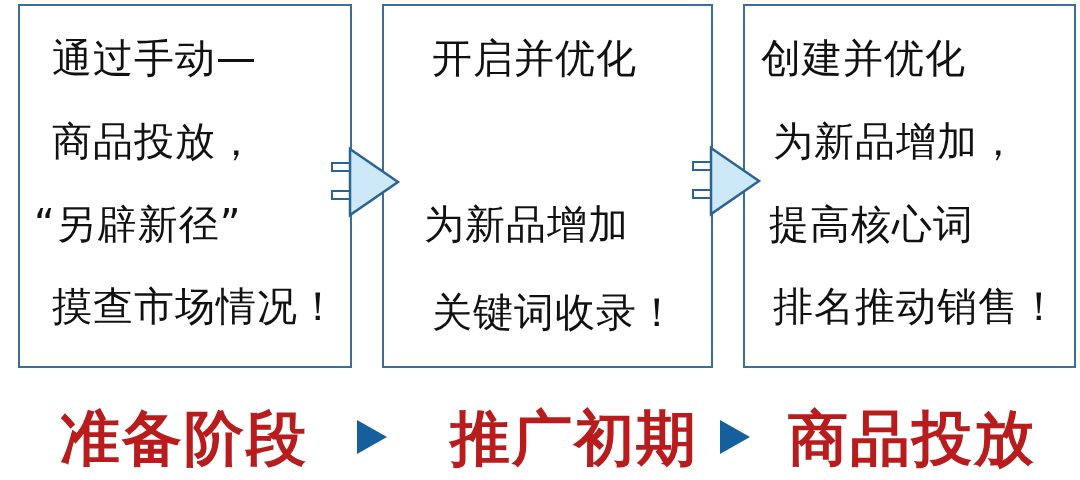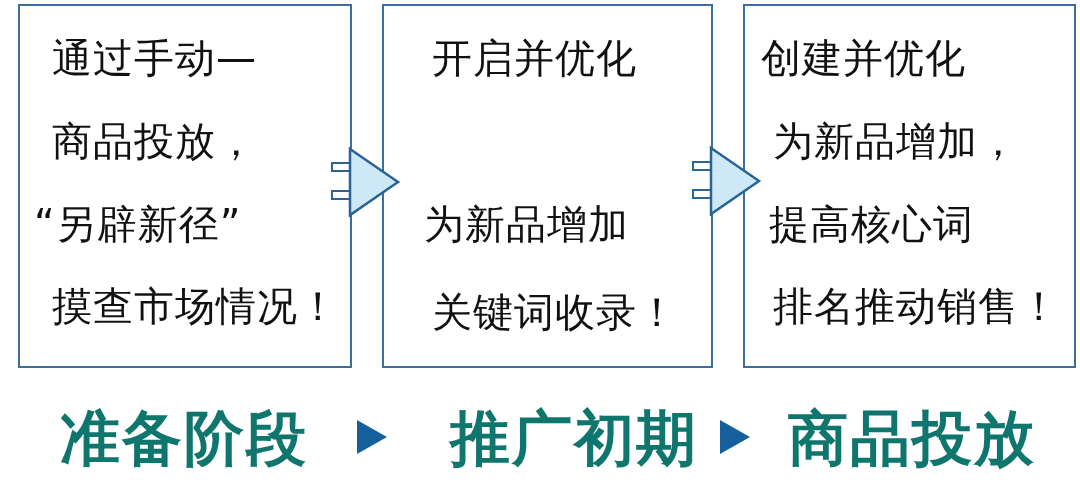--- a/index.html
+++ b/index.html
@@ -18,21 +18,21 @@
     position: absolute; font-size: 40px; line-height: 48px; color: #111111;
     white-space: nowrap; letter-spacing: 1px;
   }
   .arrow { position: absolute; }
   #arrow-1 { left: 328px; top: 146px; }
   #arrow-2 { left: 689px; top: 145px; }
   .stage-row {
     position: absolute; top: 398px; left: 0; width: 1080px; height: 80px;
   }
   .stage {
-    position: absolute; top: 0; font-size: 60px; font-weight: bold; color: #0f766e;
+    position: absolute; top: 0; font-size: 60px; font-weight: bold; color: #b91c1c;
     line-height: 80px; white-space: nowrap; letter-spacing: 2px;
   }
   #stage-1 { left: 60px; }
   #stage-2 { left: 428px; margin-left: 22px; }
   #stage-3 { left: 788px; }
   .stage-sep {
     position: absolute; top: 22px; width: 0; height: 0;
     border-top: 17px solid transparent; border-bottom: 17px solid transparent;
     border-left: 30px solid #155f9c;
   }

